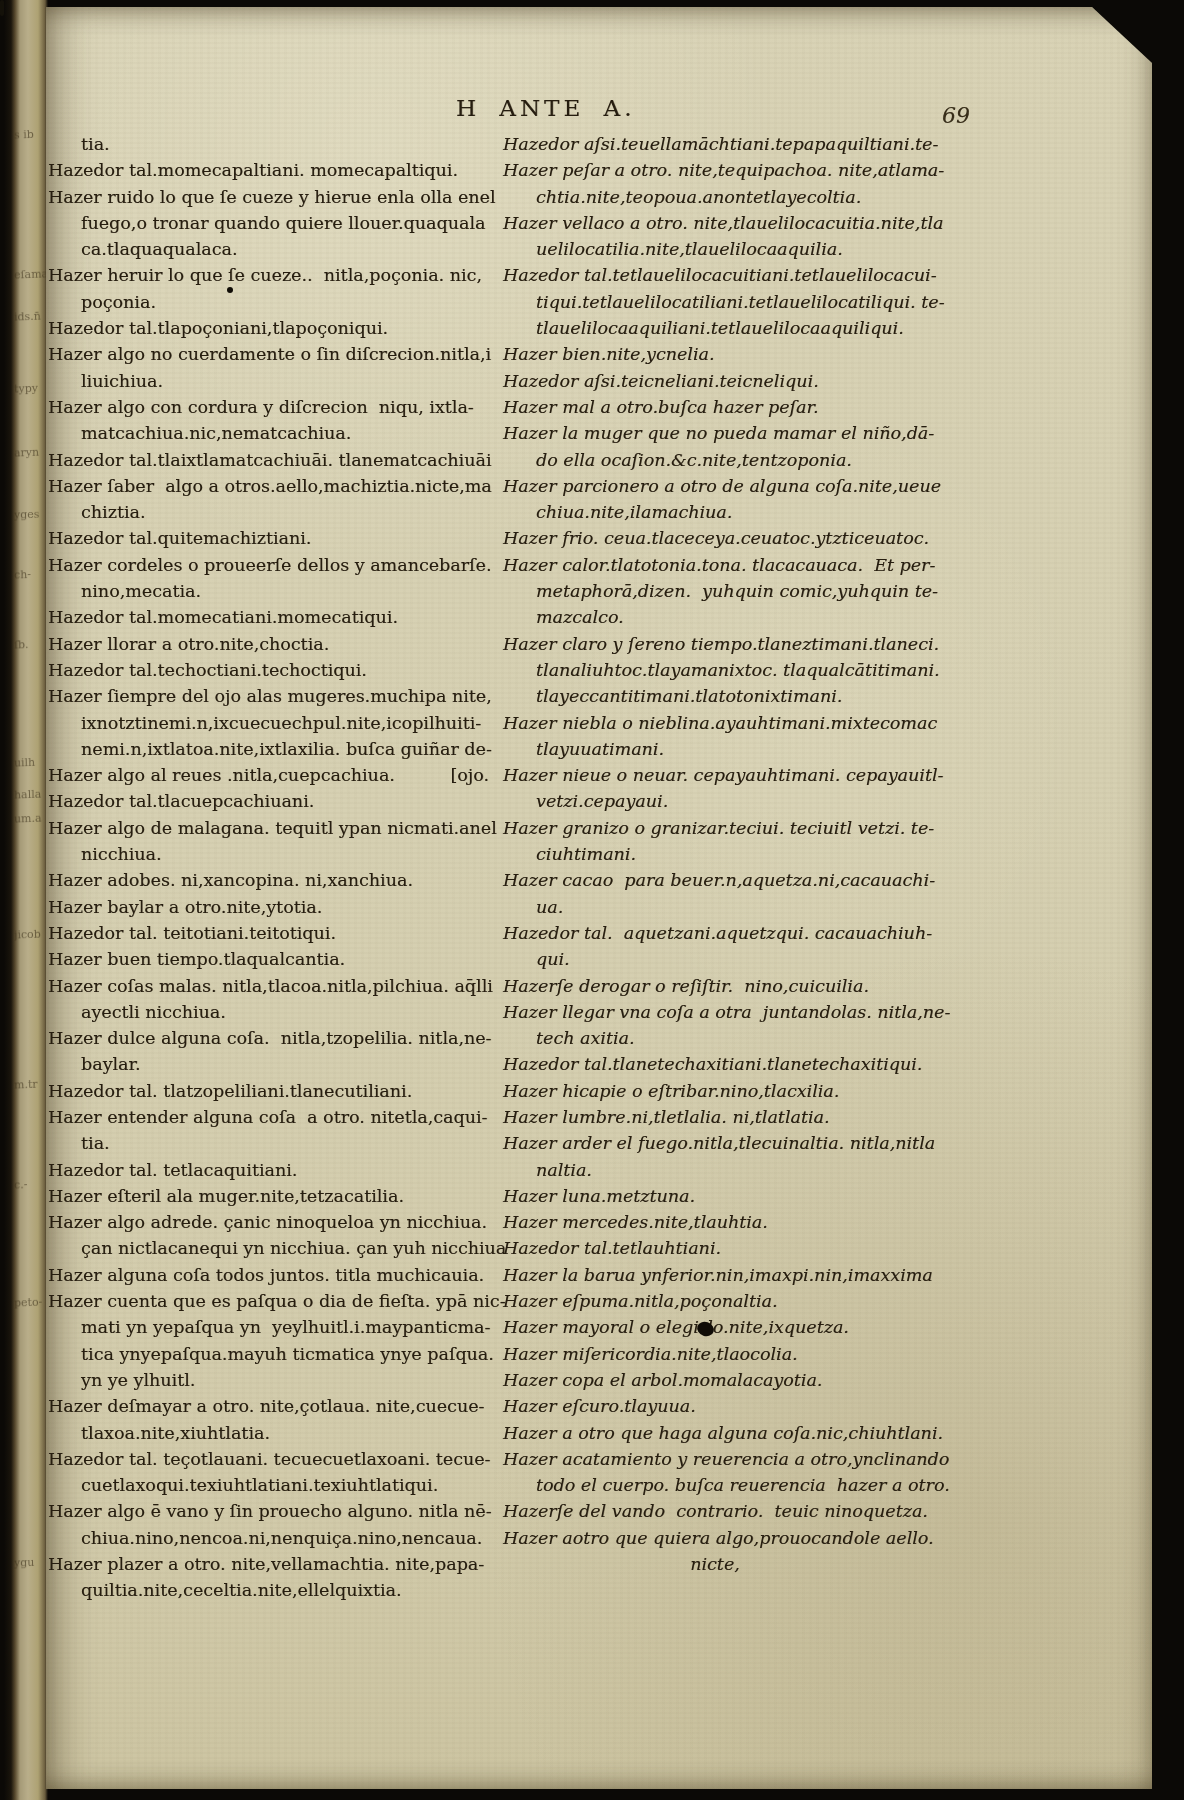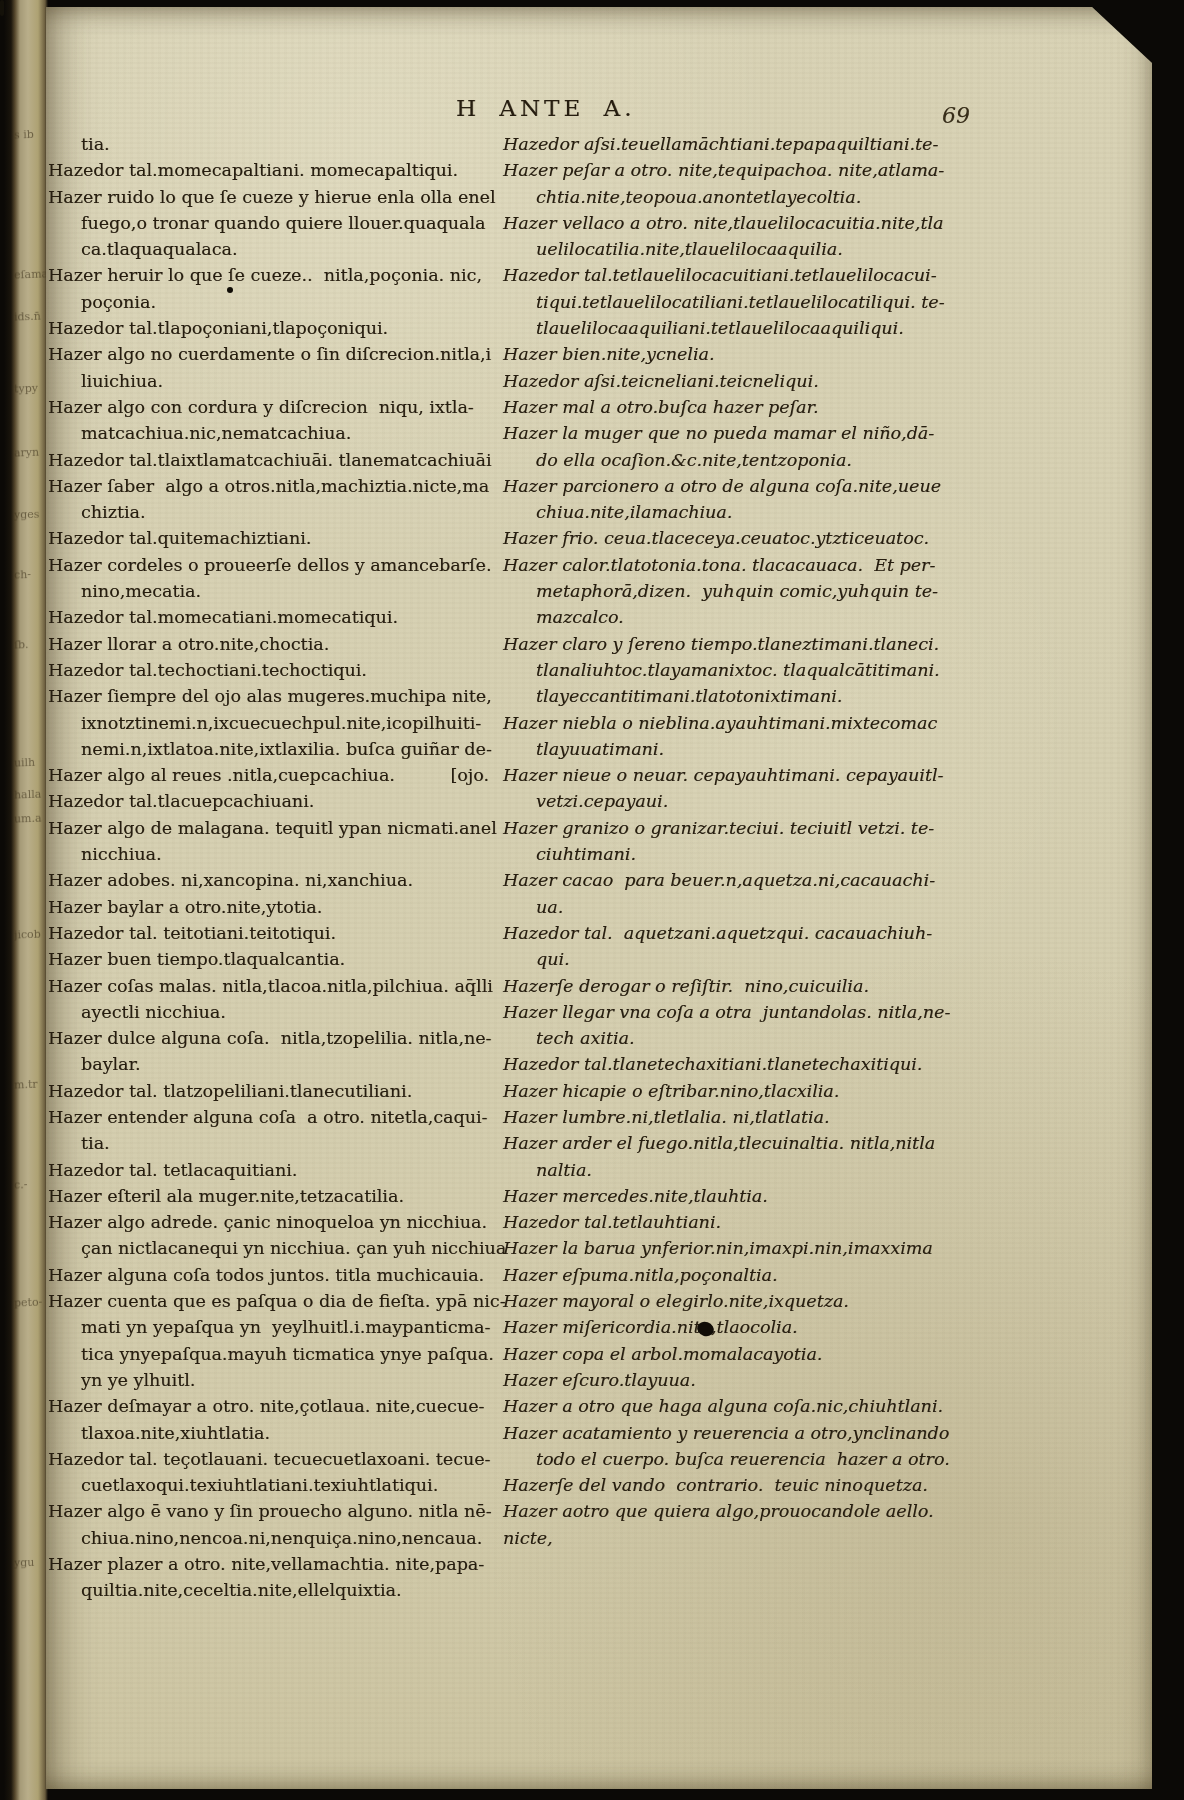--- a/index.html
+++ b/index.html
@@ -54,21 +54,21 @@
   }
   .column{
     position:absolute;top:131px;
     font-size:17.5px;line-height:26.3px;color:#261d0f;
     text-shadow:.35px .35px .55px rgba(35,27,14,.42);
   }
   .column.left{left:48px;width:438px;}
   .column.right{left:503px;width:452px;font-style:italic;}
   .line{white-space:pre;height:26.3px;}
   .line.indent{padding-left:33px;}
-  .line.catchword{text-align:left;padding-right:28px;}
+  .line.catchword{text-align:center;padding-right:28px;}
   
   .ink-blot{position:absolute;background:#100c06;border-radius:50%;}
   .blot-misericordia{left:697px;top:1322px;width:17px;height:14px;transform:rotate(18deg);}
   .blot-small-dot{left:227px;top:287px;width:6px;height:6px;}
   .blot-edge-mark{left:116px;top:1698px;width:4px;height:16px;border-radius:2px;
     background:rgba(30,24,12,.55);filter:blur(.4px);}
 </style>
 </head>
 <body>
 
@@ -103,21 +103,21 @@
     <div class="line indent">fuego,o tronar quando quiere llouer.quaquala</div>
     <div class="line indent">ca.tlaquaqualaca.</div>
     <div class="line">Hazer heruir lo que ſe cueze..  nitla,poçonia. nic,</div>
     <div class="line indent">poçonia.</div>
     <div class="line">Hazedor tal.tlapoçoniani,tlapoçoniqui.</div>
     <div class="line">Hazer algo no cuerdamente o ſin diſcrecion.nitla,i</div>
     <div class="line indent">liuichiua.</div>
     <div class="line">Hazer algo con cordura y diſcrecion  niqu, ixtla-</div>
     <div class="line indent">matcachiua.nic,nematcachiua.</div>
     <div class="line">Hazedor tal.tlaixtlamatcachiuāi. tlanematcachiuāi</div>
-    <div class="line">Hazer ſaber  algo a otros.nitla,machiztia.nicte,ma</div>
+    <div class="line">Hazer ſaber  algo a otros.aello,machiztia.nicte,ma</div>
     <div class="line indent">chiztia.</div>
     <div class="line">Hazedor tal.quitemachiztiani.</div>
     <div class="line">Hazer cordeles o proueerſe dellos y amancebarſe.</div>
     <div class="line indent">nino,mecatia.</div>
     <div class="line">Hazedor tal.momecatiani.momecatiqui.</div>
     <div class="line">Hazer llorar a otro.nite,choctia.</div>
     <div class="line">Hazedor tal.techoctiani.techoctiqui.</div>
     <div class="line">Hazer ſiempre del ojo alas mugeres.muchipa nite,</div>
     <div class="line indent">ixnotztinemi.n,ixcuecuechpul.nite,icopilhuiti-</div>
     <div class="line indent">nemi.n,ixtlatoa.nite,ixtlaxilia. buſca guiñar de-</div>
@@ -188,20 +188,21 @@
     <div class="line">Hazedor tal.  aquetzani.aquetzqui. cacauachiuh-</div>
     <div class="line indent">qui.</div>
     <div class="line">Hazerſe derogar o reſiſtir.  nino,cuicuilia.</div>
     <div class="line">Hazer llegar vna coſa a otra  juntandolas. nitla,ne-</div>
     <div class="line indent">tech axitia.</div>
     <div class="line">Hazedor tal.tlanetechaxitiani.tlanetechaxitiqui.</div>
     <div class="line">Hazer hicapie o eſtribar.nino,tlacxilia.</div>
     <div class="line">Hazer lumbre.ni,tletlalia. ni,tlatlatia.</div>
     <div class="line">Hazer arder el fuego.nitla,tlecuinaltia. nitla,nitla</div>
     <div class="line indent">naltia.</div>
+    <div class="line">Hazer luna.metztuna.</div>
     <div class="line">Hazer mercedes.nite,tlauhtia.</div>
     <div class="line">Hazedor tal.tetlauhtiani.</div>
     <div class="line">Hazer la barua ynferior.nin,imaxpi.nin,imaxxima</div>
     <div class="line">Hazer eſpuma.nitla,poçonaltia.</div>
     <div class="line">Hazer mayoral o elegirlo.nite,ixquetza.</div>
     <div class="line">Hazer miſericordia.nite,tlaocolia.</div>
     <div class="line">Hazer copa el arbol.momalacayotia.</div>
     <div class="line">Hazer eſcuro.tlayuua.</div>
     <div class="line">Hazer a otro que haga alguna coſa.nic,chiuhtlani.</div>
     <div class="line">Hazer acatamiento y reuerencia a otro,ynclinando</div>

